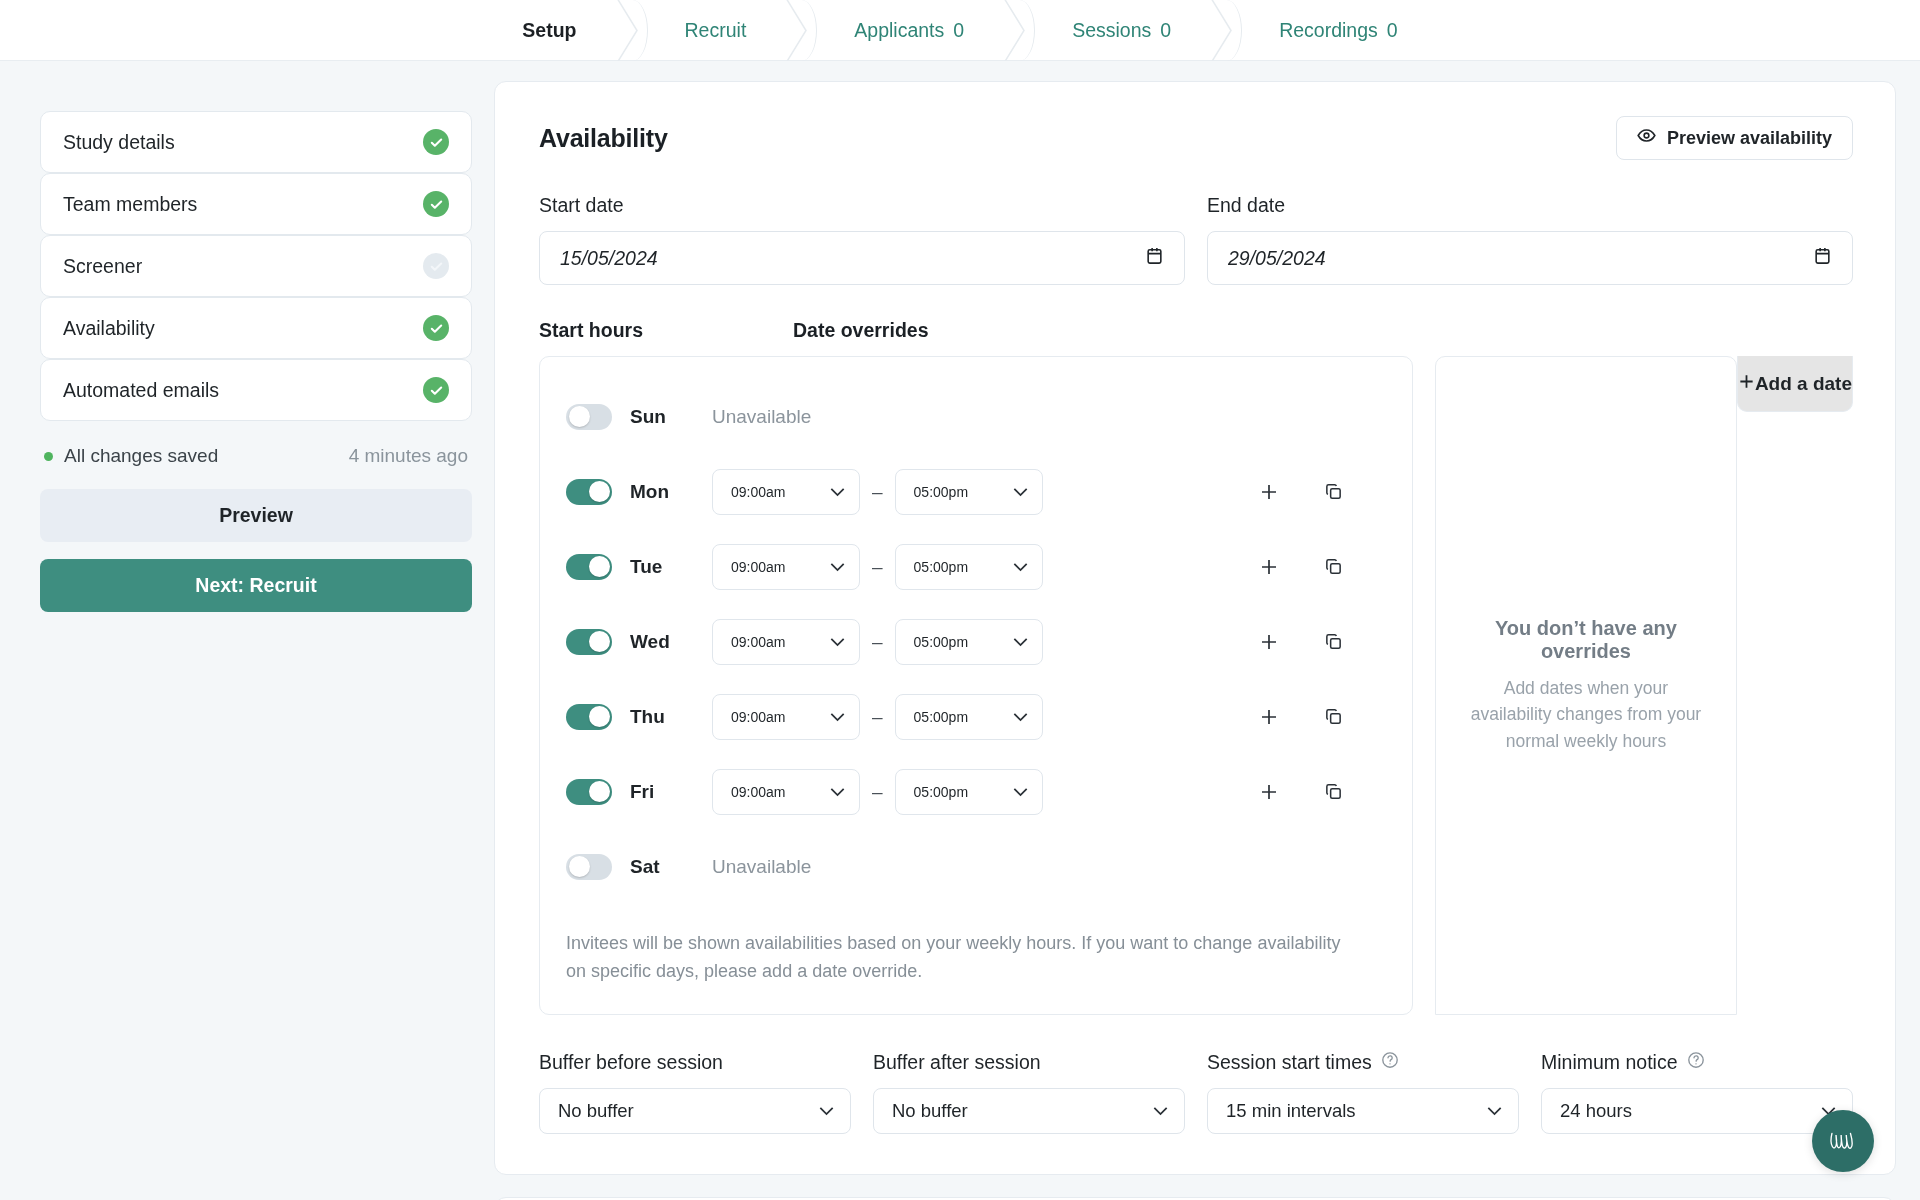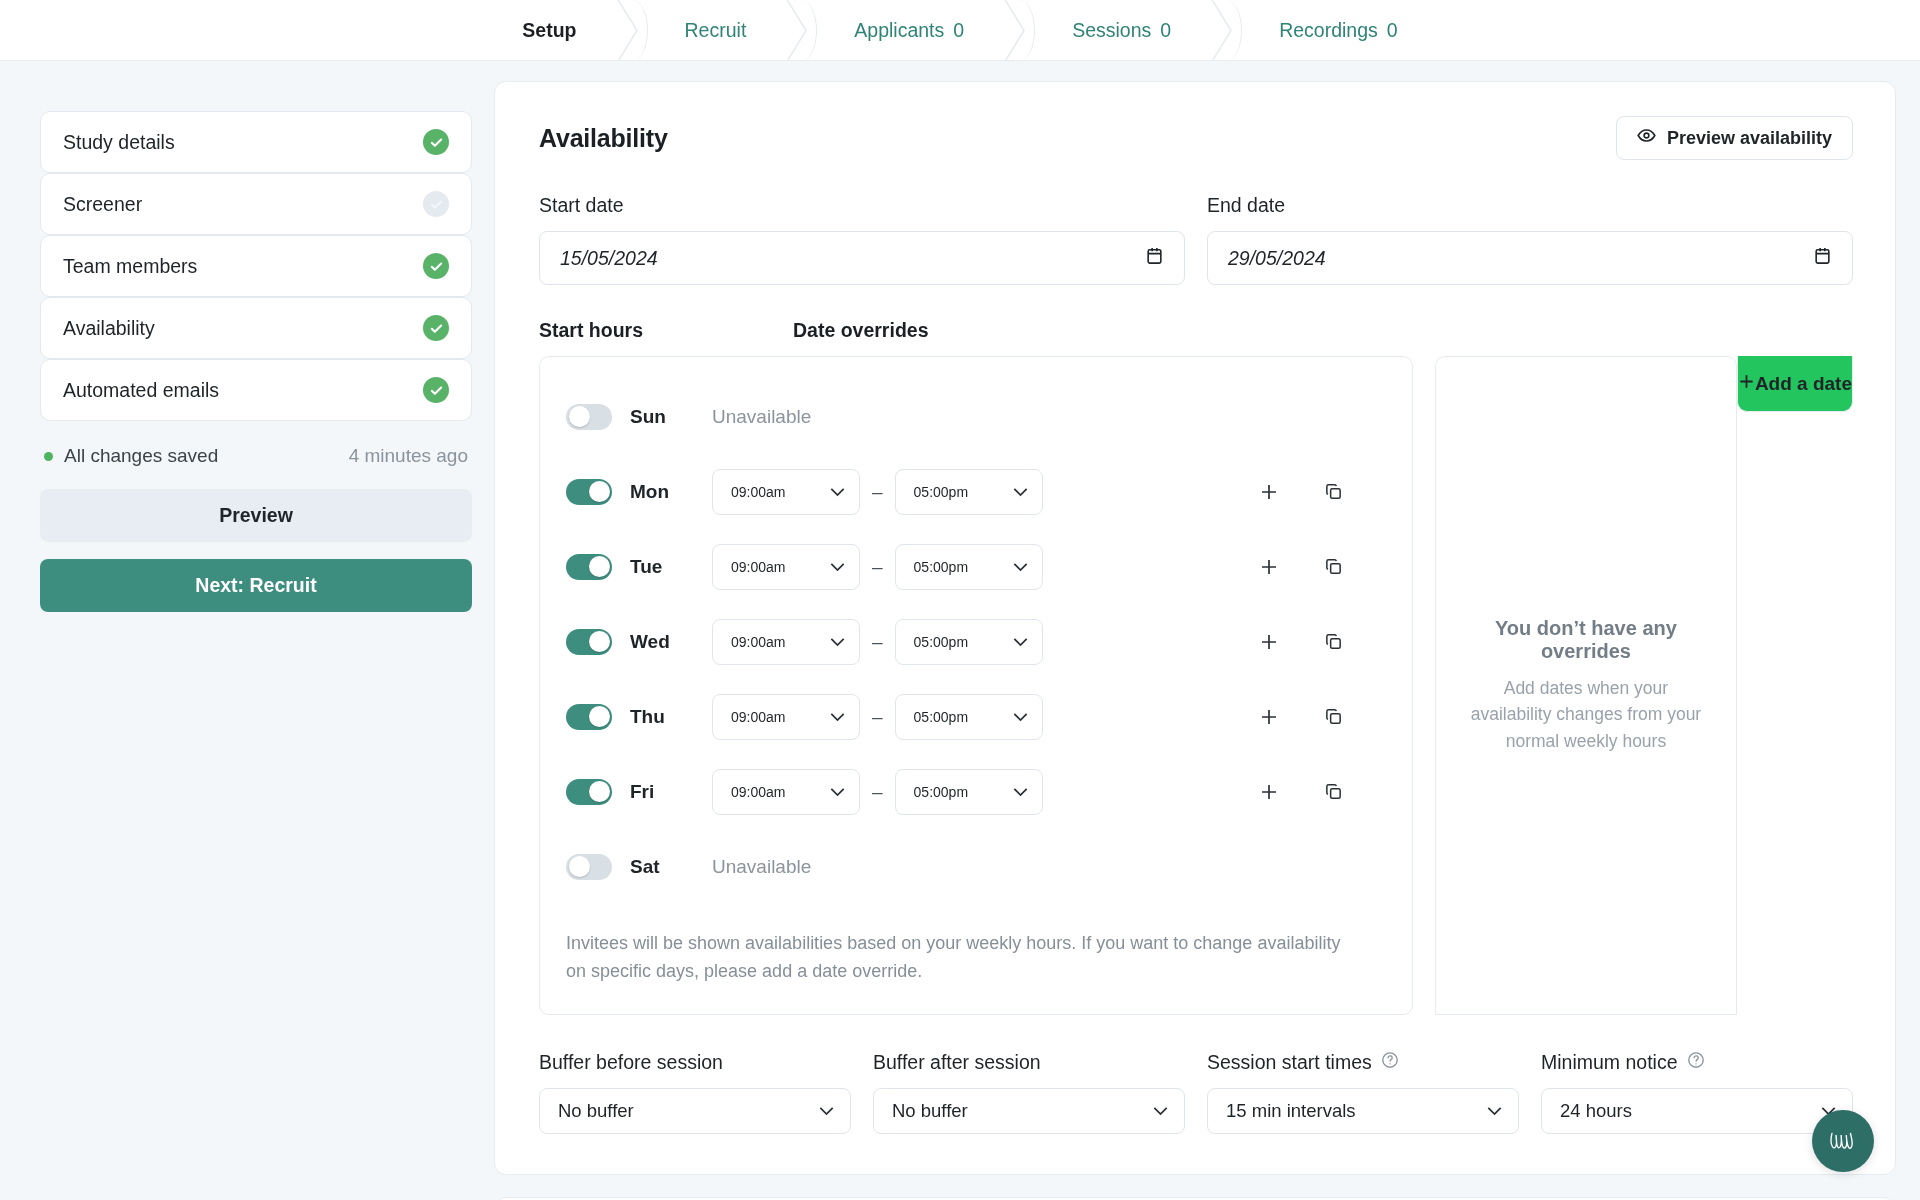--- a/index.html
+++ b/index.html
@@ -206,21 +206,21 @@
     flex: 1;
     display: flex; flex-direction: column; align-items: center; justify-content: center;
     padding: 20px 34px; text-align: center;
     background: #fff;
   }
   .ovr-h { font-size: 20px; font-weight: 700; color: #737d86; margin-bottom: 12px; }
   .ovr-p { font-size: 17.5px; color: #99a2aa; line-height: 1.5; }
   .ovr-add {
     border: 1px solid #e6ebf0; border-top: none; border-radius: 0 0 10px 10px;
     height: 56px; display: flex; align-items: center; justify-content: center; 
-    cursor: pointer; background: #22c55e;
+    cursor: pointer; background: #e5e5e5;
     font-size: 19px; font-weight: 700; color: #1f2428;
   }
 
   
   .settings { display: flex; gap: 22px; margin-top: 36px; }
   .set-col { flex: 1; }
   .set-label { display: flex; align-items: center; gap: 9px; font-size: 19.5px; color: #1f2428; margin-bottom: 14px; }
   .set-sel {
     height: 46px; border: 1px solid #dfe5eb; border-radius: 8px;
     display: flex; align-items: center; justify-content: space-between;
@@ -290,31 +290,31 @@
     <div id="steps">
         <div class="step">
           <span class="step-label">Study details</span>
           <span class="check done">
             <svg width="15" height="15" viewBox="0 0 16 16" fill="none" stroke="#ffffff" stroke-width="2.2" stroke-linecap="round" stroke-linejoin="round">
               <path d="M3 8.3l3.2 3.2L13 4.8"></path>
             </svg>
           </span>
         </div>
         <div class="step">
+          <span class="step-label">Team members</span>
+          <span class="check done">
+            <svg width="15" height="15" viewBox="0 0 16 16" fill="none" stroke="#ffffff" stroke-width="2.2" stroke-linecap="round" stroke-linejoin="round">
+              <path d="M3 8.3l3.2 3.2L13 4.8"></path>
+            </svg>
+          </span>
+        </div>
+        <div class="step">
           <span class="step-label">Screener</span>
           <span class="check pending">
             <svg width="15" height="15" viewBox="0 0 16 16" fill="none" stroke="#f3f6f9" stroke-width="2.2" stroke-linecap="round" stroke-linejoin="round">
-              <path d="M3 8.3l3.2 3.2L13 4.8"></path>
-            </svg>
-          </span>
-        </div>
-        <div class="step">
-          <span class="step-label">Team members</span>
-          <span class="check done">
-            <svg width="15" height="15" viewBox="0 0 16 16" fill="none" stroke="#ffffff" stroke-width="2.2" stroke-linecap="round" stroke-linejoin="round">
               <path d="M3 8.3l3.2 3.2L13 4.8"></path>
             </svg>
           </span>
         </div>
         <div class="step">
           <span class="step-label">Availability</span>
           <span class="check done">
             <svg width="15" height="15" viewBox="0 0 16 16" fill="none" stroke="#ffffff" stroke-width="2.2" stroke-linecap="round" stroke-linejoin="round">
               <path d="M3 8.3l3.2 3.2L13 4.8"></path>
             </svg>

